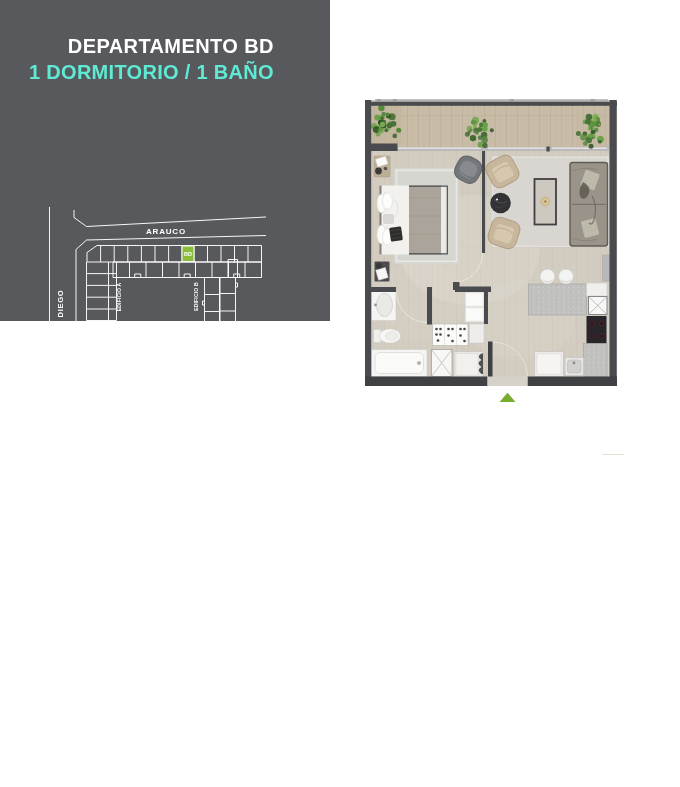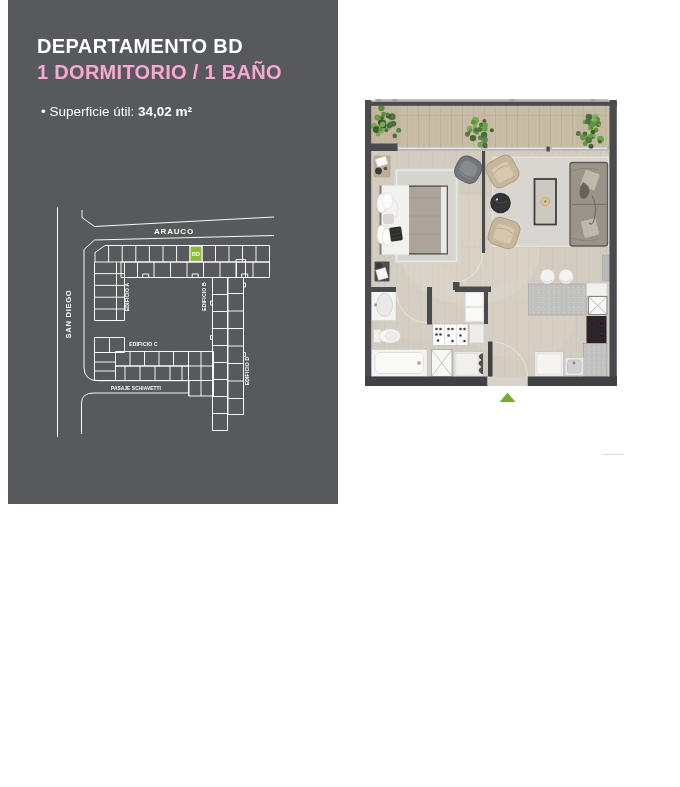--- a/index.html
+++ b/index.html
@@ -1,31 +1,30 @@
 <!DOCTYPE html>
 <html><head>
 <meta charset="utf-8">
 <style>
   html,body { margin:0; padding:0; background:#ffffff; width:680px; height:787px;
                font-family:"Liberation Sans", sans-serif; }
-  .panel { position:absolute; left:8px; top:0; width:330px; height:504px; background:#58595c; }
+  .panel { position:absolute; left:0; top:0; width:330px; height:321px; background:#58595c;text-align:right; }
   .ttl { position:absolute; left:29px; top:33px; font-size:20px; font-weight:bold;
           letter-spacing:0.4px; line-height:26px; color:#ffffff; white-space:nowrap; }
-  .ttl .g { color:#f9a8d4; letter-spacing:0.3px; }
+  .ttl .g { color:#5eead4; letter-spacing:0.3px; }
   .feats { position:absolute; left:33px; top:97.5px; font-size:13.5px; line-height:27px; color:#ffffff; }
   .feats b { font-weight:bold; }
   .tri { position:absolute; left:0; top:0; }
   .dash { position:absolute; left:602px; top:454px; width:22px; height:1.4px; background:#dfe3d5; }
 </style>
 </head>
 <body>
 <div class="panel">
   <div class="ttl">DEPARTAMENTO BD<br><span class="g">1 DORMITORIO / 1 BAÑO</span></div>
   <div class="feats">
-    <div>• Superficie útil: <b>34,02 m²</b></div>
   </div>
 
 <svg style="position:absolute;left:0;top:0" width="330" height="455" viewBox="0 0 330 455">
   <path d="M49.5 207 L49.5 437 M74 210 L74 217.5 L86.5 226.5 L266 217 M266 235.5 L86.5 240 L76 249.5 L76 367 Q76 380.7 90 380.7 L180.5 380.7 M73.5 434 L73.5 403 Q73.5 393 86 393 L180.5 393 M181 380.7 L181 396 M97 245.5 L261.5 245.5 L261.5 262 L87 262 L87 252.5 Z M100.6 245.5 L100.6 262 M114.2 245.5 L114.2 262 M127.8 245.5 L127.8 262 M141.4 245.5 L141.4 262 M155 245.5 L155 262 M168.6 245.5 L168.6 262 M207.5 245.5 L207.5 262 M221 245.5 L221 262 M234.5 245.5 L234.5 262 M248 245.5 L248 262 M182 245.5 L182 262 M194 245.5 L194 262 M113 262 L261.5 262 L261.5 277.5 L113 277.5 Z M129.5 262 L129.5 277.5 M146 262 L146 277.5 M162.5 262 L162.5 277.5 M179 262 L179 277.5 M195.5 262 L195.5 277.5 M212 262 L212 277.5 M228.5 262 L228.5 277.5 M245 262 L245 277.5 M134.7 277.5 L134.7 274 L140.7 274 L140.7 277.5 M184.2 277.5 L184.2 274 L190.2 274 L190.2 277.5 M233.7 277.5 L233.7 274 L239.7 274 L239.7 277.5 M86.5 262 L86.5 320.5 L116.5 320.5 L116.5 262 M86.5 273.6 L116.5 273.6 M86.5 285.4 L116.5 285.4 M86.5 297.2 L116.5 297.2 M86.5 309 L116.5 309 M108.5 262 L108.5 320.5 M86.5 337.5 L116.5 337.5 L116.5 352.5 L86.5 352.5 Z M101.5 337.5 L101.5 352.5 M86.5 352.5 L107.5 352.5 L107.5 380.5 L86.5 380.5 Z M86.5 362 L107.5 362 M86.5 371 L107.5 371 M107.5 351.5 L180.5 351.5 L180.5 366 L107.5 366 Z M122 351.5 L122 366 M136.5 351.5 L136.5 366 M151 351.5 L151 366 M165.5 351.5 L165.5 366 M107.5 366 L180.5 366 L180.5 380.5 L107.5 380.5 Z M117 366 L117 380.5 M132 366 L132 380.5 M147 366 L147 380.5 M162 366 L162 380.5 M174 366 L174 380.5 M180.5 351.5 L205.5 351.5 L205.5 396 L180.5 396 Z M180.5 366 L205.5 366 M180.5 380.5 L205.5 380.5 M193 351.5 L193 396 M204.5 277.5 L219.5 277.5 L219.5 430.5 L204.5 430.5 Z M204.5 294.5 L219.5 294.5 M204.5 311.5 L219.5 311.5 M204.5 328.5 L219.5 328.5 M204.5 345.5 L219.5 345.5 M204.5 362.5 L219.5 362.5 M204.5 379.5 L219.5 379.5 M204.5 396.5 L219.5 396.5 M204.5 413.5 L219.5 413.5 M220 277.5 L235.5 277.5 L235.5 414.5 L220 414.5 Z M220 293.5 L235.5 293.5 M220 311 L235.5 311 M220 328.5 L235.5 328.5 M220 346 L235.5 346 M220 363.5 L235.5 363.5 M220 381 L235.5 381 M220 398.5 L235.5 398.5 M228 259.5 L237.5 259.5 L237.5 277.5 M228 259.5 L228 277.5 M204.5 301 L202.5 301 L202.5 305 L204.5 305 M204.5 335.5 L202.5 335.5 L202.5 339.5 L204.5 339.5 M235.5 283 L237.5 283 L237.5 287 L235.5 287 M235.5 352.5 L237.5 352.5 L237.5 356.5 L235.5 356.5" fill="none" stroke="#ffffff" stroke-width="1" stroke-linejoin="miter" opacity="0.95"></path>
   <rect x="182" y="246" width="12" height="15.5" fill="#8bbd3a" stroke="#ffffff" stroke-width="1"></rect>
   <text x="188" y="256" text-anchor="middle" font-family="Liberation Sans, sans-serif" font-weight="bold" fill="#ffffff" font-size="5.5">BD</text>
   <text x="166" y="233.5" text-anchor="middle" font-family="Liberation Sans, sans-serif" font-weight="bold" fill="#ffffff" font-size="8" letter-spacing="0.8">ARAUCO</text>
   <text transform="translate(62.5 314) rotate(-90)" text-anchor="middle" font-family="Liberation Sans, sans-serif" font-weight="bold" fill="#ffffff" font-size="7.6" letter-spacing="0.7">SAN DIEGO</text>
   <text x="128" y="390" text-anchor="middle" font-family="Liberation Sans, sans-serif" font-weight="bold" fill="#ffffff" font-size="4.8" letter-spacing="0.1">PASAJE SCHIAVETTI</text>
   <text transform="translate(120.8 297) rotate(-90)" text-anchor="middle" font-family="Liberation Sans, sans-serif" font-weight="bold" fill="#ffffff" font-size="5" letter-spacing="0.2">EDIFICIO A</text>

